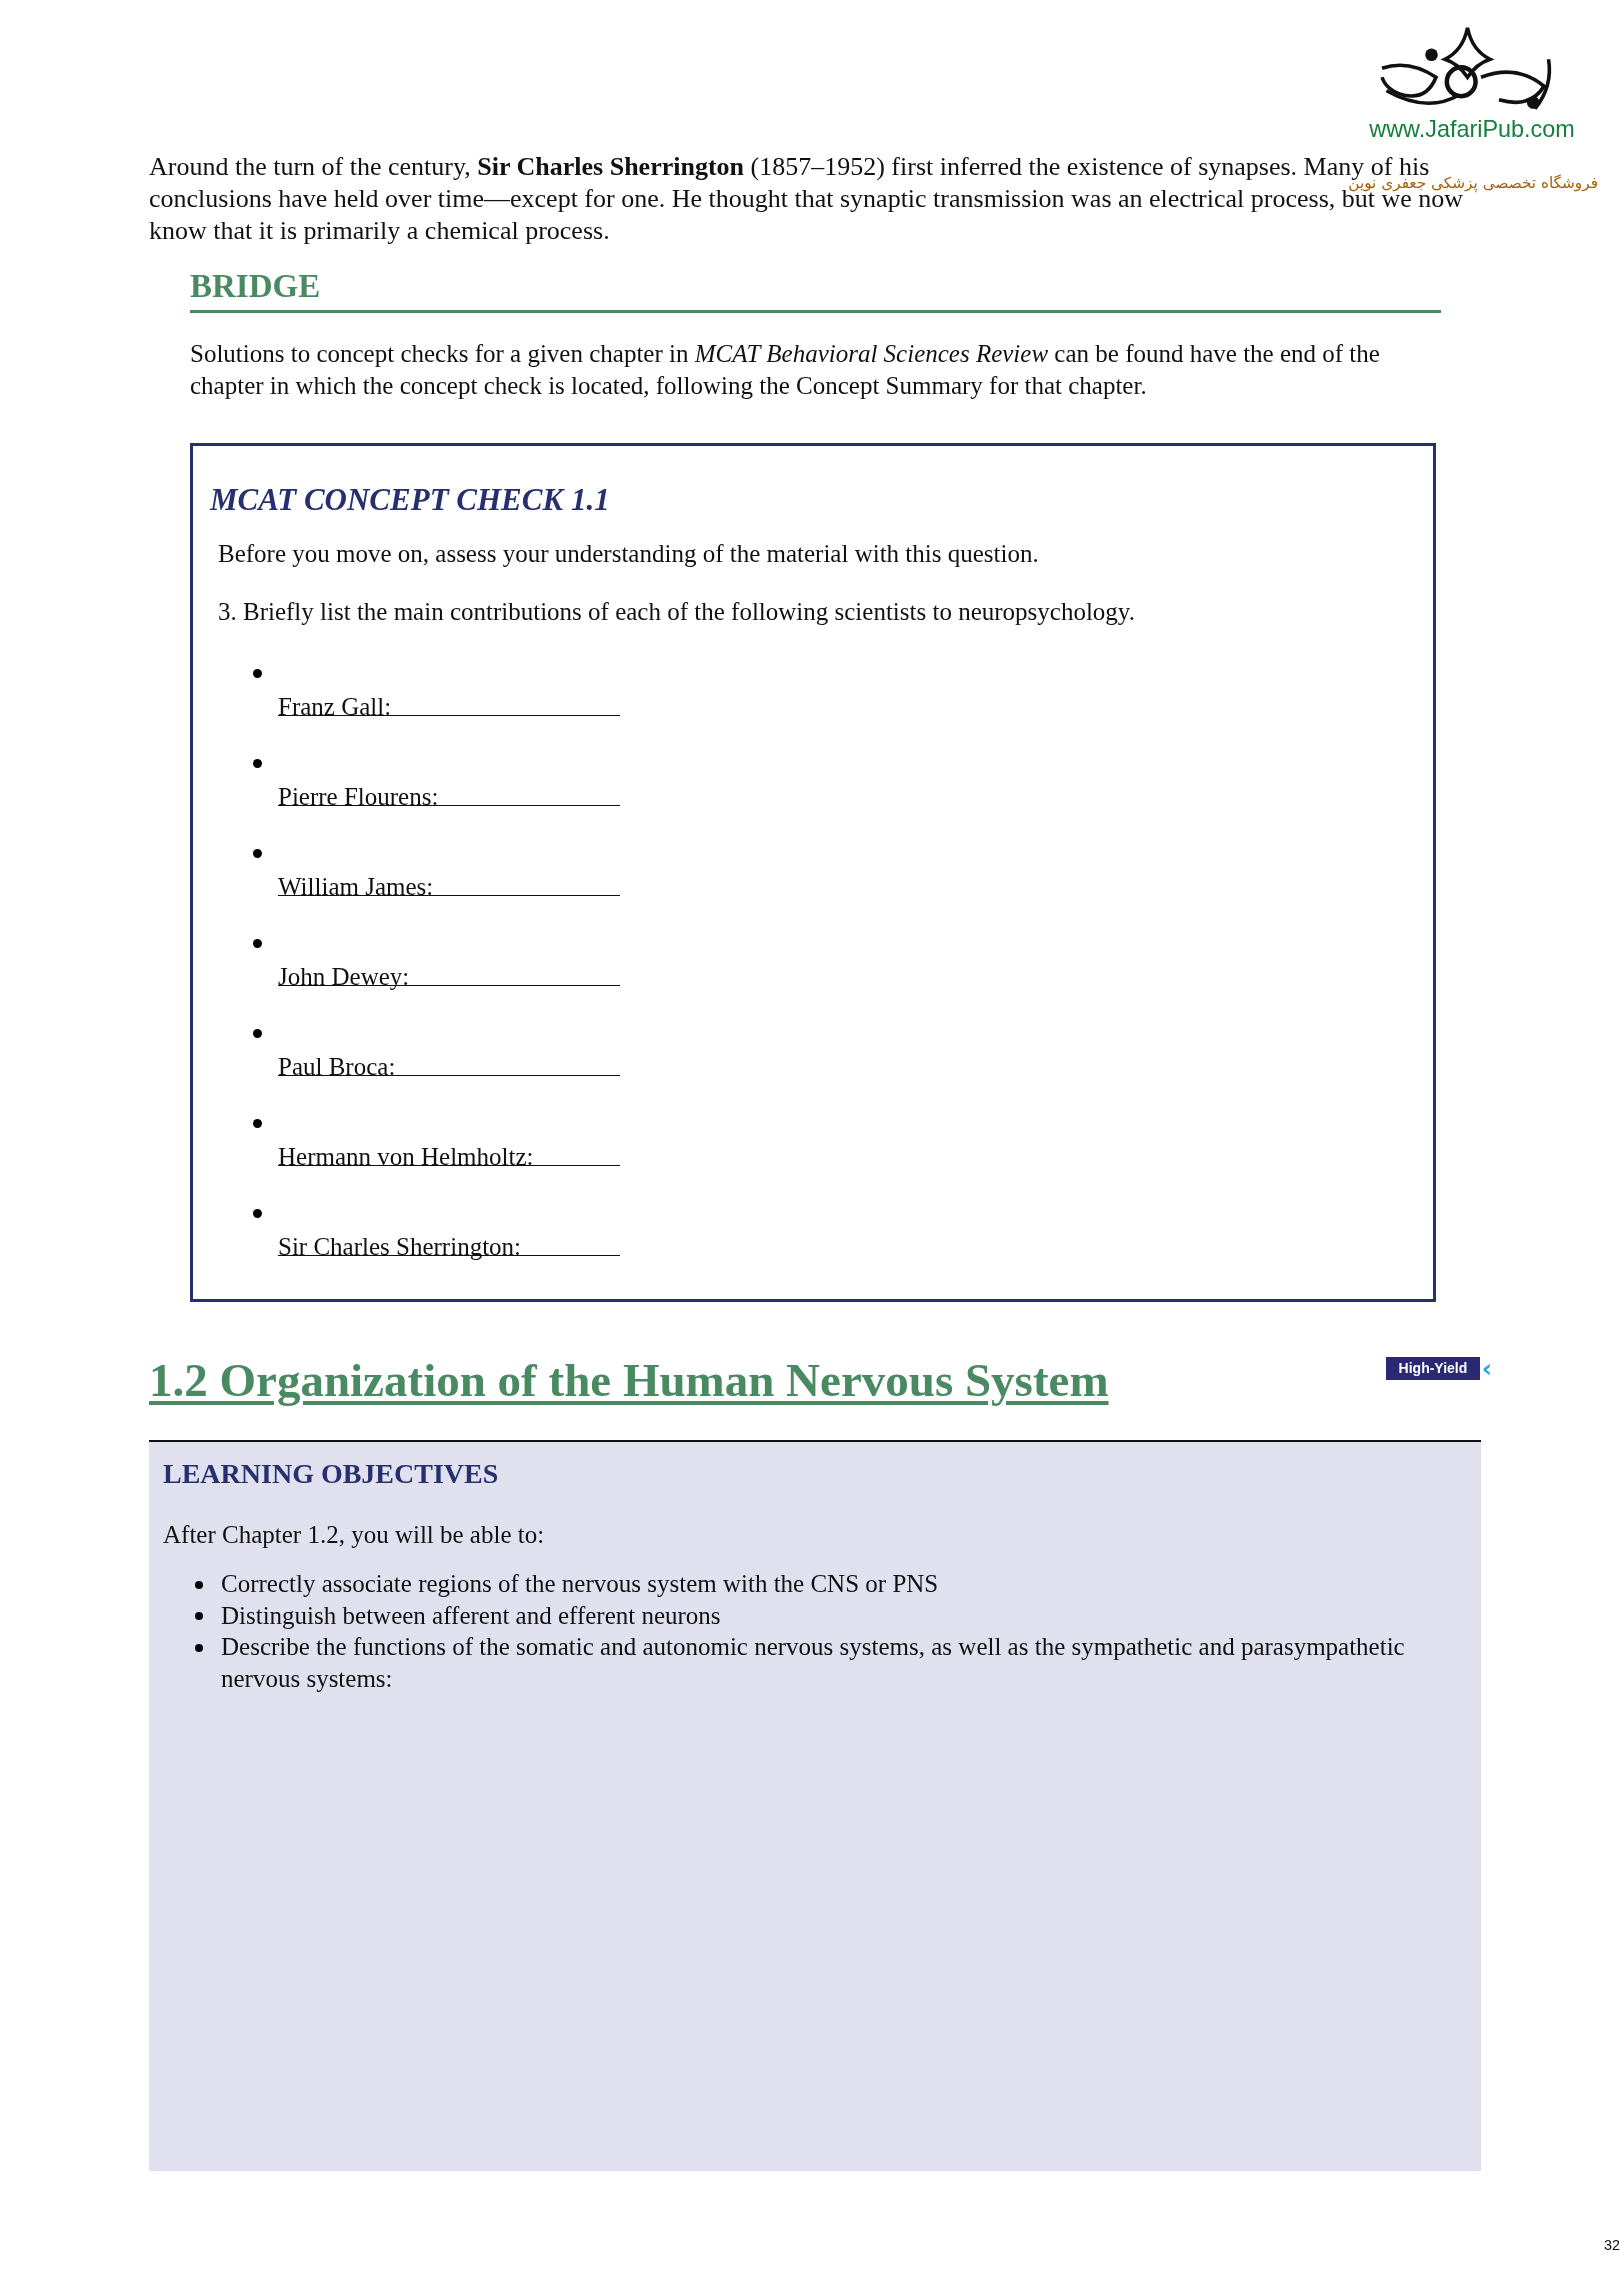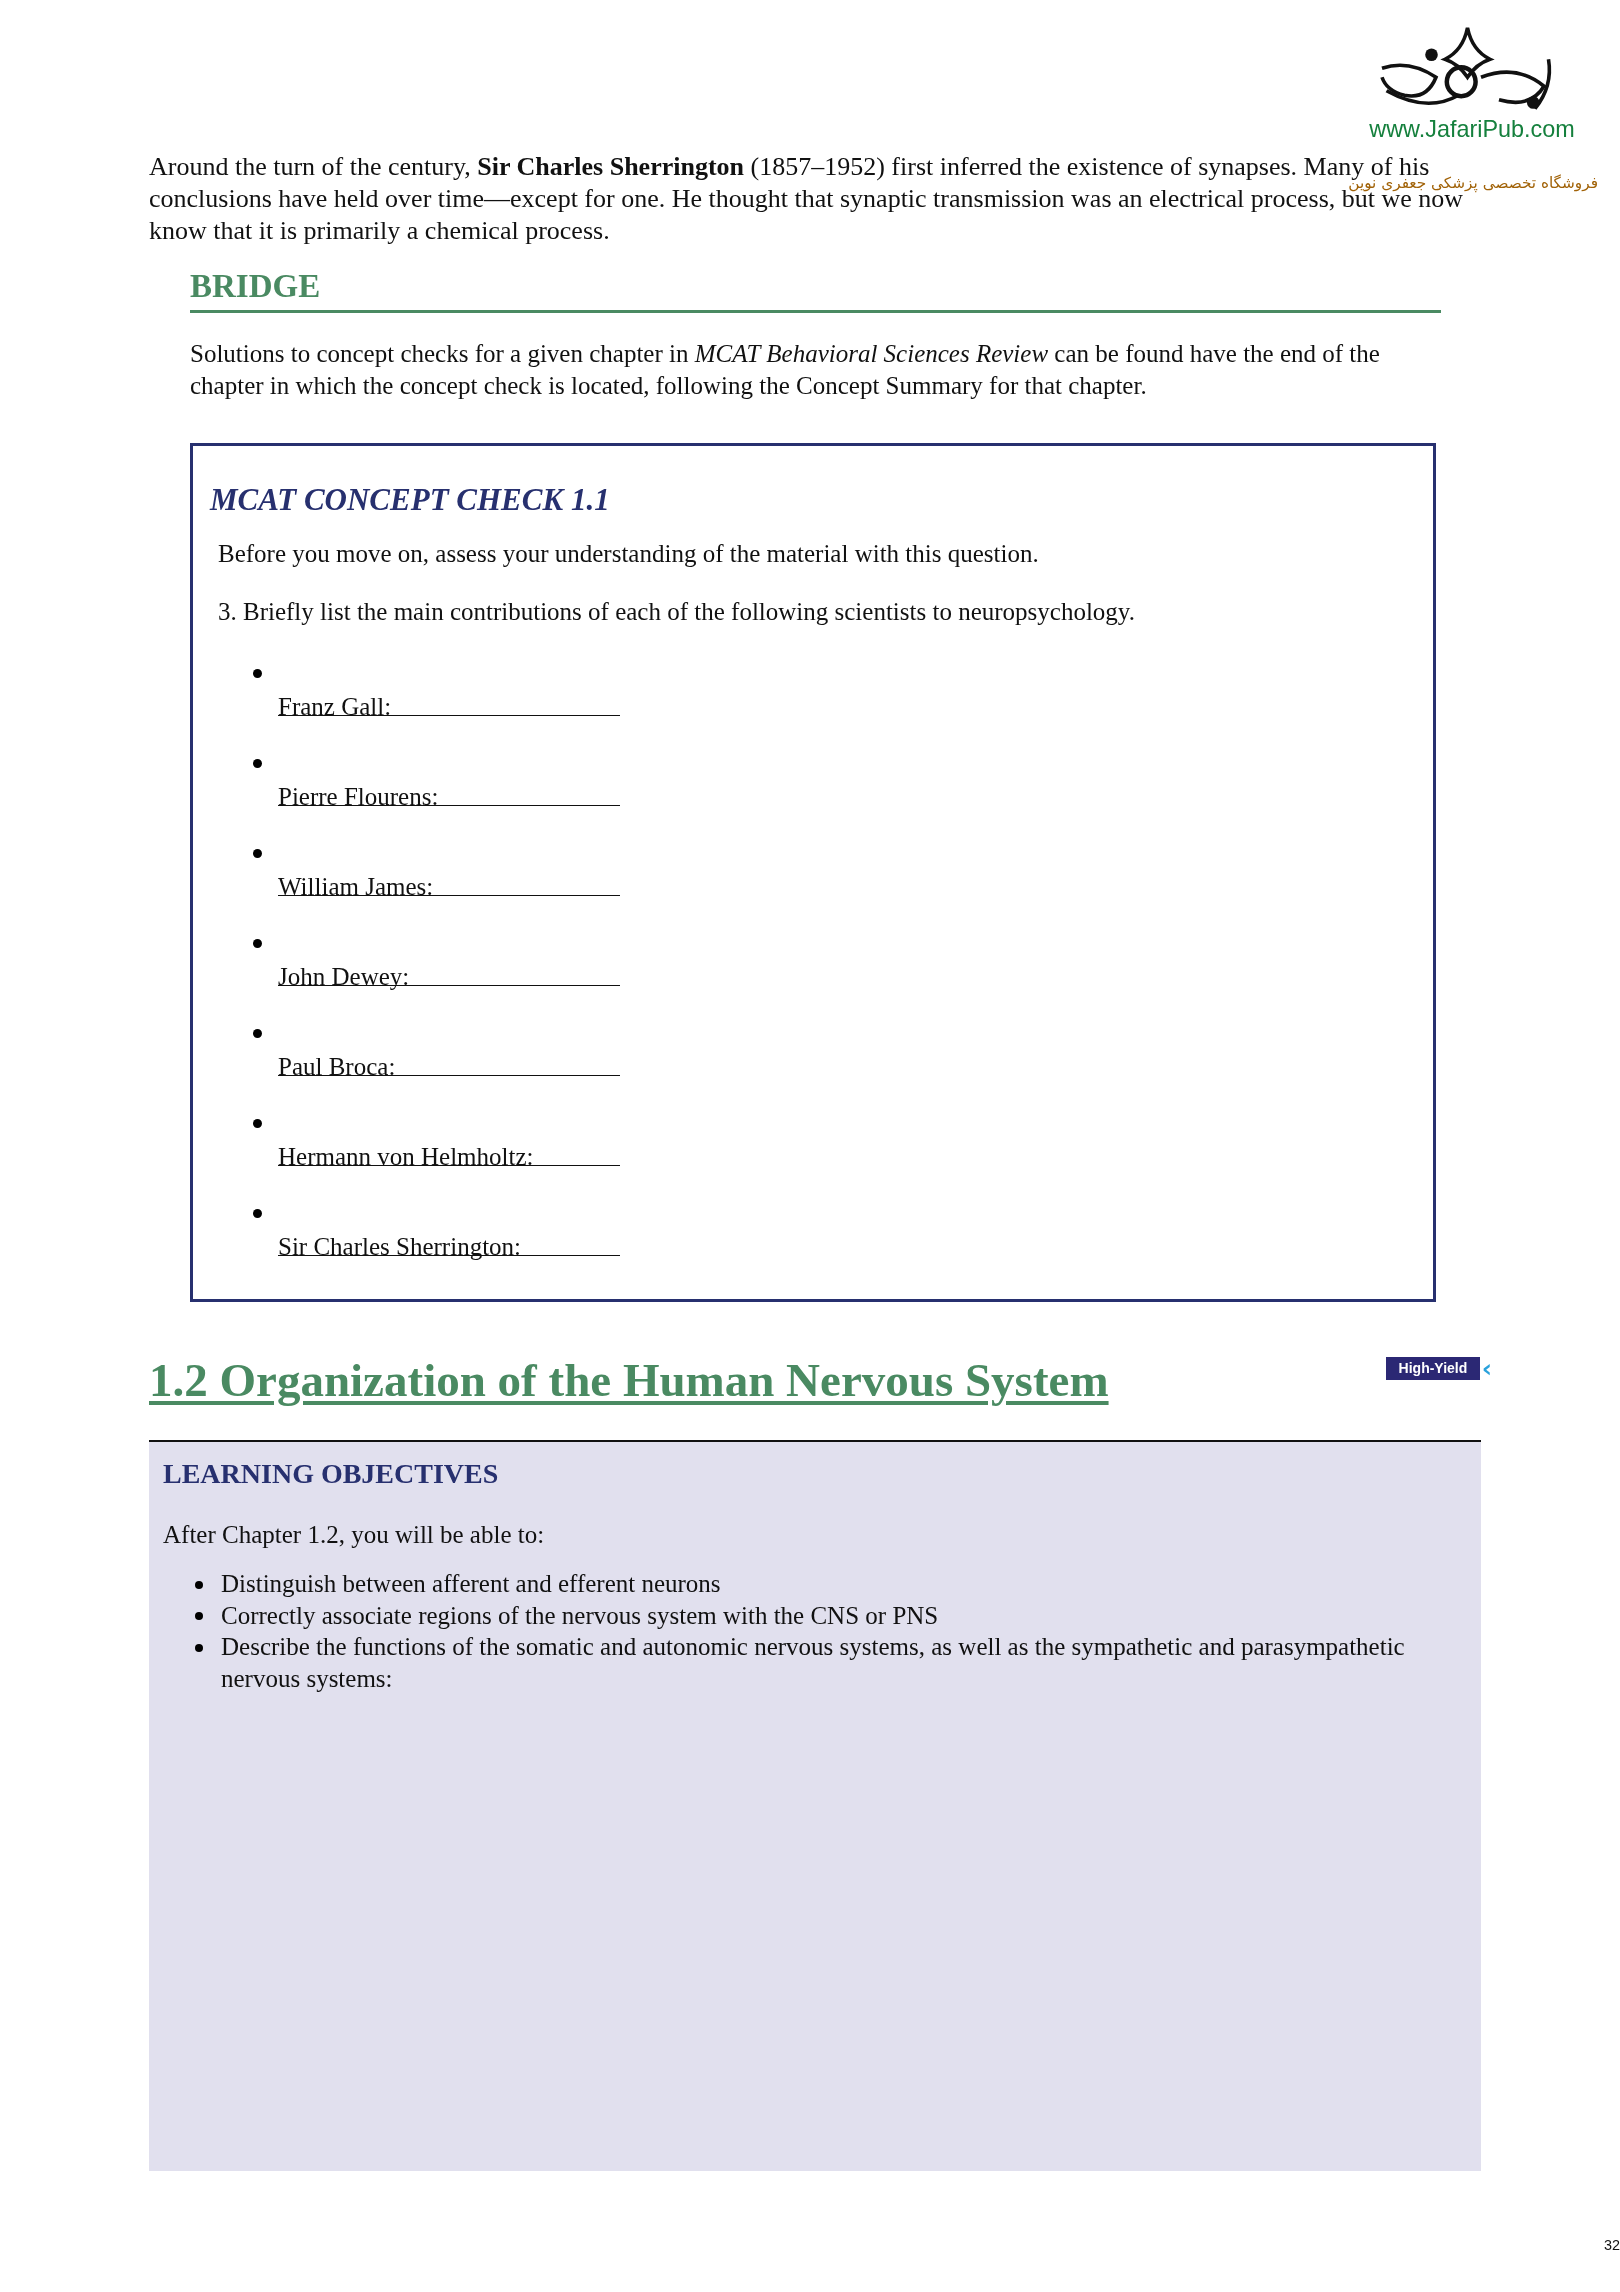--- a/index.html
+++ b/index.html
@@ -126,25 +126,25 @@
   <span class="hy-label">High-Yield</span>
   <span class="hy-chevron">‹</span>
 </div>
 
 <div class="lo-box"></div>
 <div class="lo-title">LEARNING OBJECTIVES</div>
 <div class="lo-intro">After Chapter 1.2, you will be able to:</div>
 <ul class="lo-list">
   <li class="lo-item">
     <span class="bullet"></span>
-    <span>Distinguish between afferent and efferent neurons</span>
+    <span>Correctly associate regions of the nervous system with the CNS or PNS</span>
   </li>
   <li class="lo-item">
     <span class="bullet"></span>
-    <span>Correctly associate regions of the nervous system with the CNS or PNS</span>
+    <span>Distinguish between afferent and efferent neurons</span>
   </li>
   <li class="lo-item">
     <span class="bullet"></span>
     <span>Describe the functions of the somatic and autonomic nervous systems, as well as the sympathetic and parasympathetic nervous systems:</span>
   </li>
 </ul>
 
 <div class="page-number">32</div>
 
 

